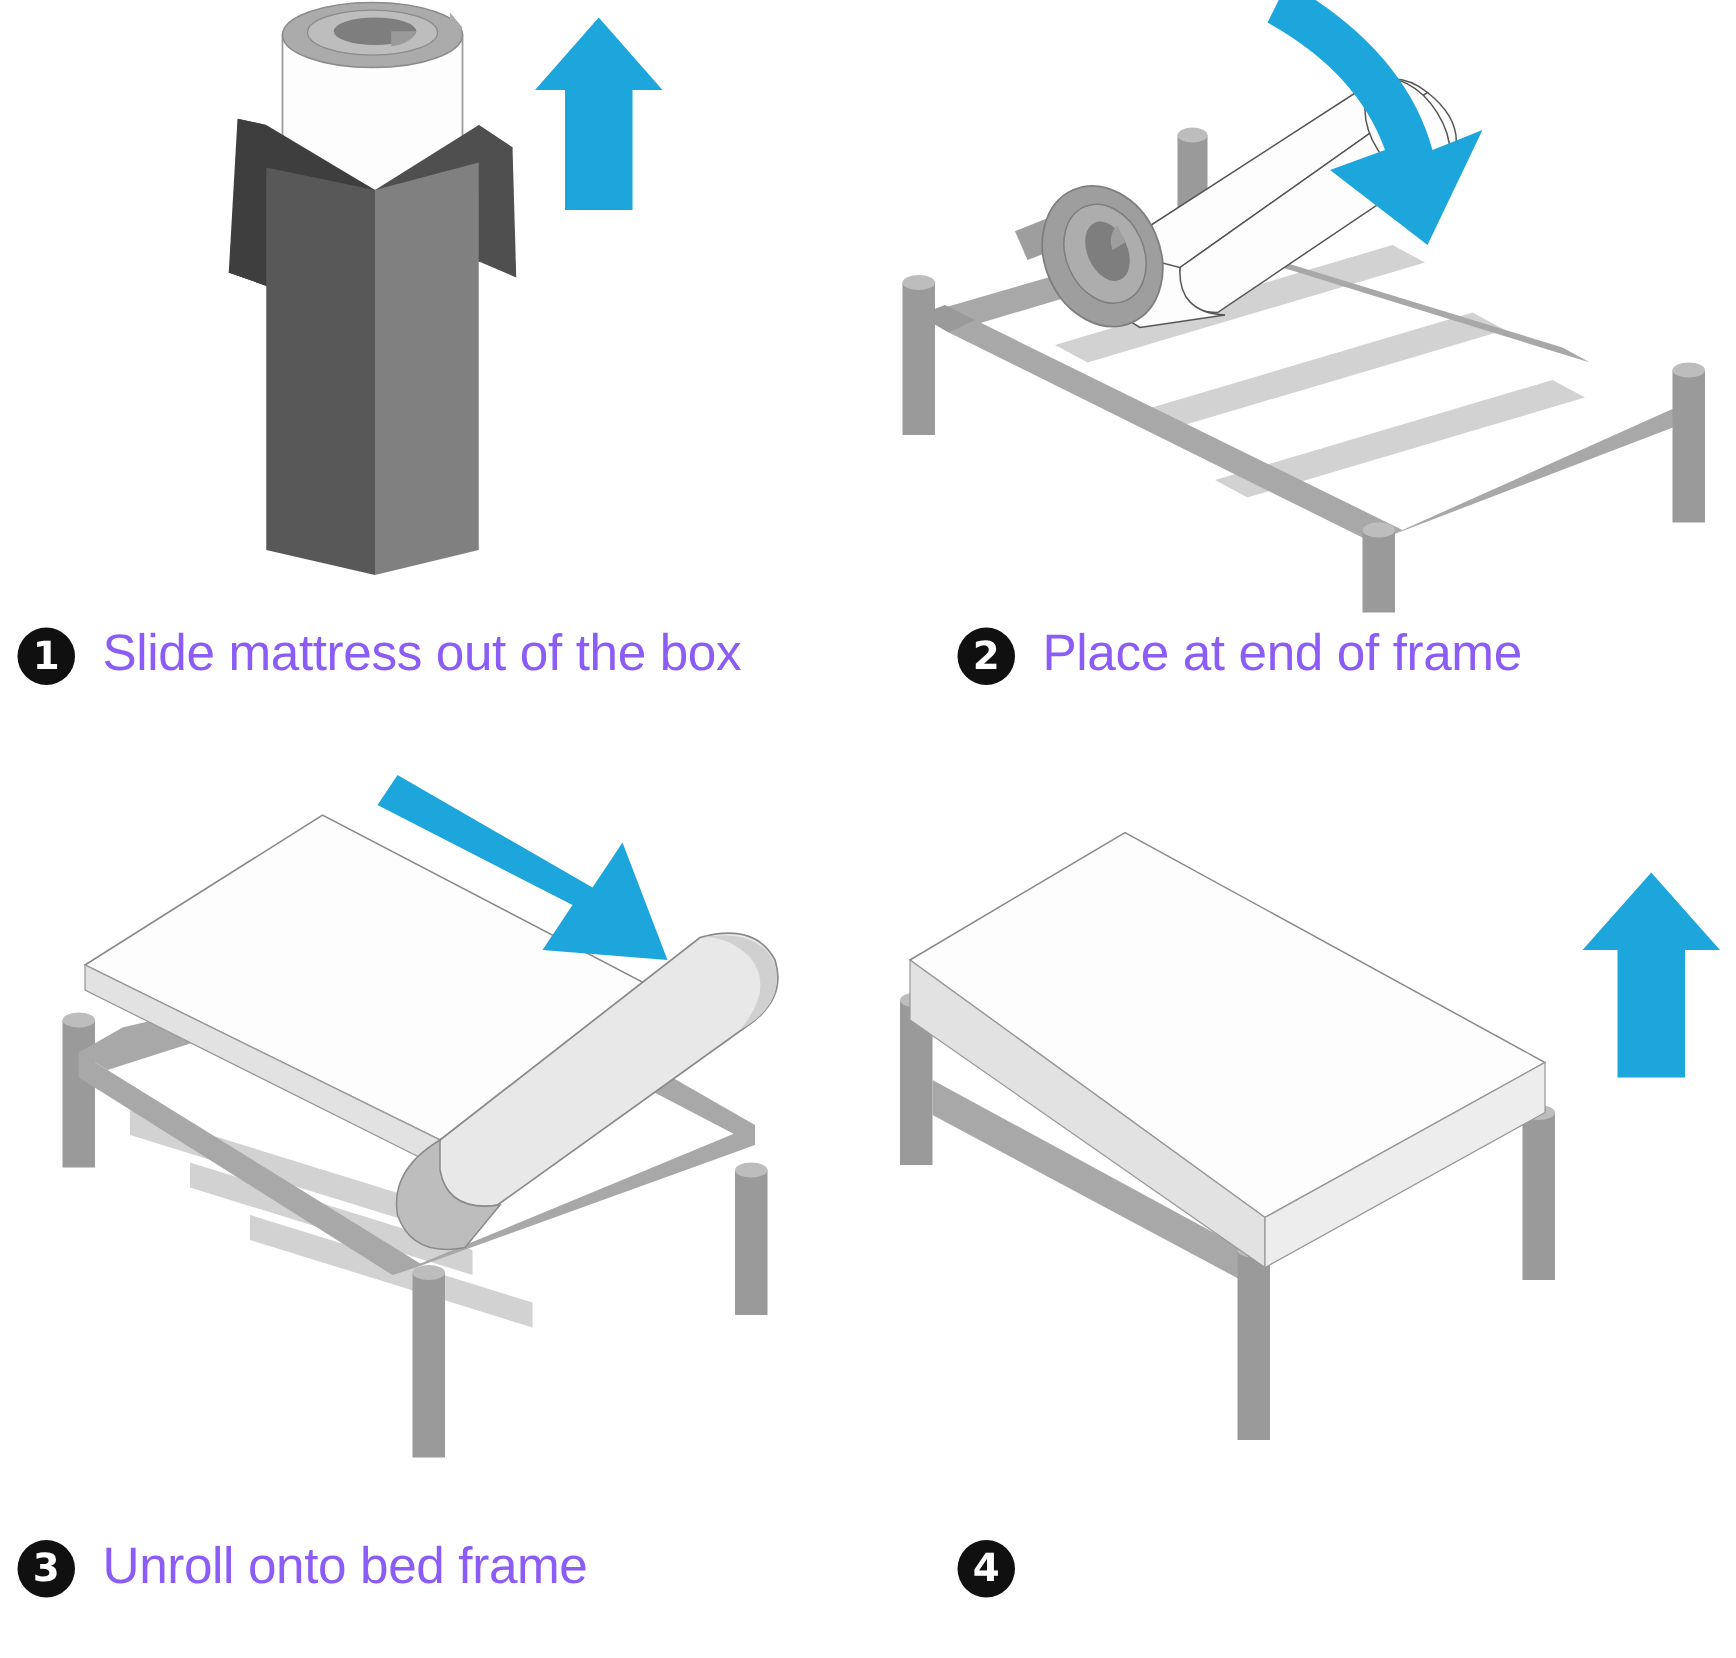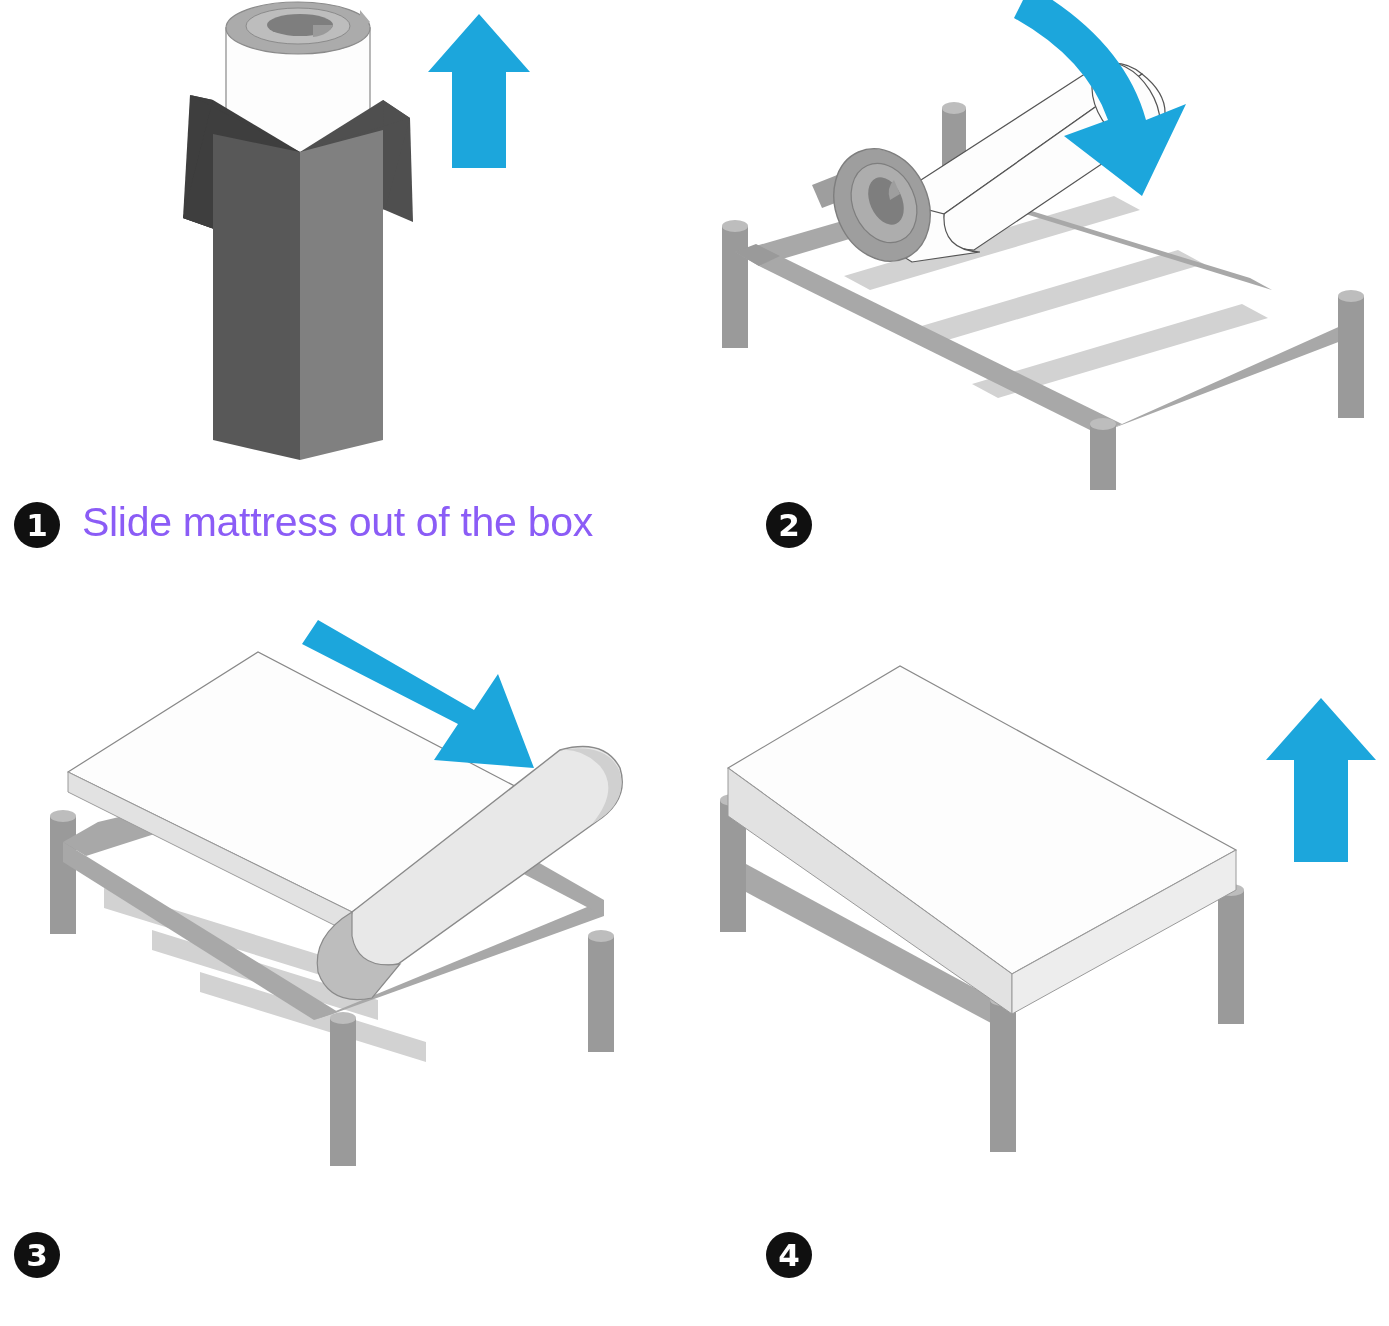--- a/index.html
+++ b/index.html
@@ -188,20 +188,21 @@
           <path d="M200 180 q-8 8 -4 20 l10 -6 Z" fill="#9E9E9E"></path>
         </g>
 
         <g>
           <path d="M336 -14 Q430 40 452 120 L492 104 L448 196 L370 136 L414 120 Q392 58 320 18 Z" fill="#1CA6DC"></path>
         </g>
       </svg>
     </div>
     <div class="caption">
       <div class="step-badge">2</div>
+      <div class="step-text">Place at end of frame</div>
     </div>
   </div>
 
   <div class="panel panel-3">
     <div class="art">
       <svg viewBox="0 0 694 620" xmlns="http://www.w3.org/2000/svg">
 
         <g>
           <g>
             <rect x="50" y="216" width="26" height="118" fill="#9A9A9A"></rect>
@@ -237,20 +238,21 @@
           <path d="M560 150 Q608 142 620 172 Q628 204 592 224 Q620 190 600 166 Q582 148 560 150 Z" fill="#D0D0D0"></path>
         </g>
 
         <g>
           <path d="M318 20 L474 110 L498 74 L534 168 L434 160 L458 124 L302 44 Z" fill="#1CA6DC"></path>
         </g>
       </svg>
     </div>
     <div class="caption">
       <div class="step-badge">3</div>
+      <div class="step-text">Unroll onto bed frame</div>
     </div>
   </div>
 
   <div class="panel panel-4">
     <div class="art">
       <svg viewBox="0 0 695 620" xmlns="http://www.w3.org/2000/svg">
 
         <g>
           <g>
             <rect x="192" y="92" width="22" height="40" fill="#9A9A9A"></rect>

